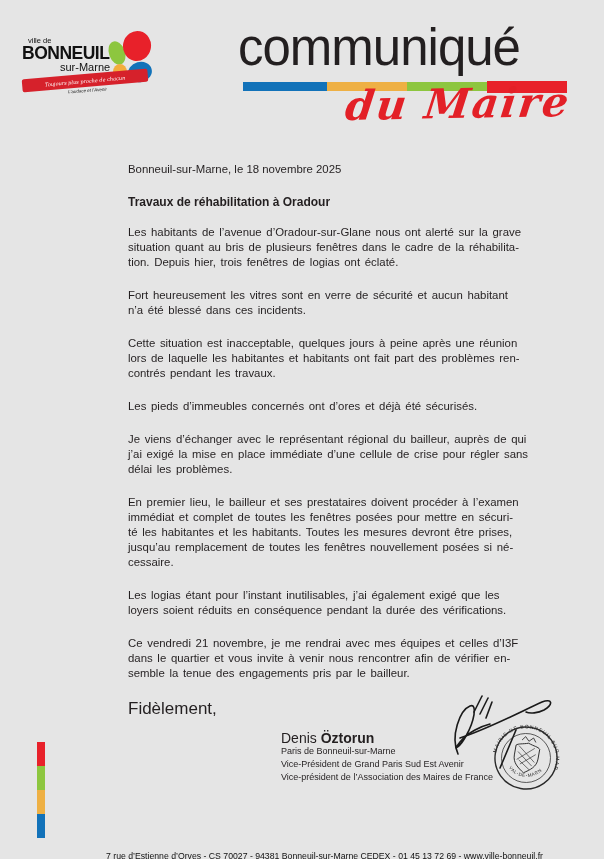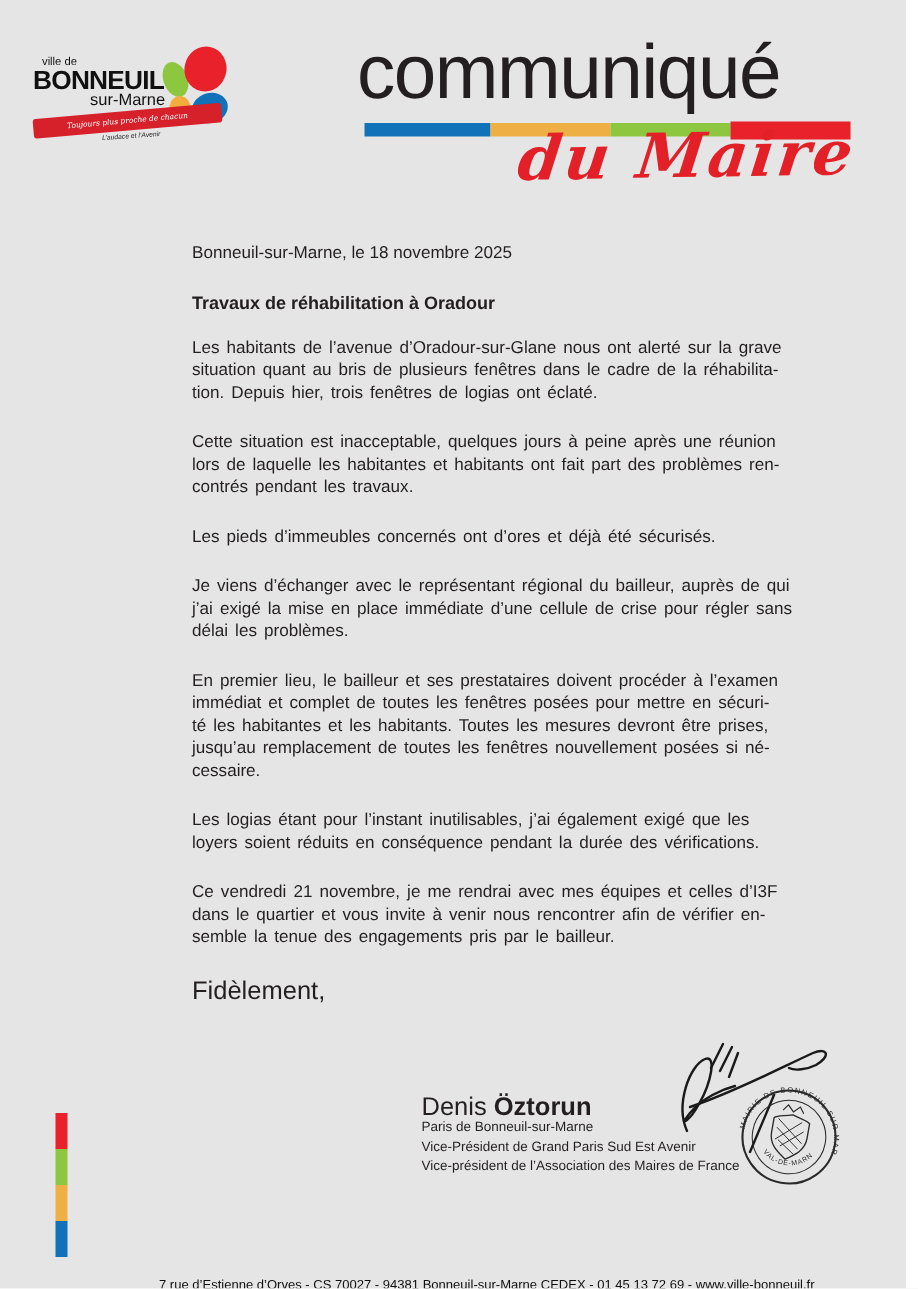--- a/index.html
+++ b/index.html
@@ -51,21 +51,21 @@
   }
   .letter-body{position:absolute; left:128px; top:195px; width:455px;}
   .subject{font-size:12px; font-weight:bold; margin:0 0 16px 0;}
   .para{
     white-space:pre-line; font-size:11.4px; line-height:15px;
     word-spacing:1.5px; margin:0 0 18px 0;
   }
   .closing{font-size:17px; margin:0;}
   
   .sig-block{position:absolute; left:281px; top:731px; font-size:9px; line-height:13px;}
-  .sig-name{font-size:17px; line-height:14px;}
+  .sig-name{font-size:14px; line-height:14px;}
   .sig-name b{font-weight:bold;}
   .sig-scribble{position:absolute; left:430px; top:692px;}
   .stamp{position:absolute; left:486px; top:716px; transform:rotate(10deg);}
   
   .side-bars{position:absolute; left:37px; top:742px; width:8px;}
   .side-bars div{width:8px; height:24px;}
   .footer-address{
     position:absolute; left:106px; top:851px; width:440px;
     font-size:8.7px; color:#111; white-space:nowrap;
   }
@@ -100,20 +100,22 @@
   </div>
   <div class="masthead-subtitle">du Maire</div>
 
   <div class="dateline">Bonneuil-sur-Marne, le 18 novembre 2025</div>
 
   <div class="letter-body">
     <p class="subject">Travaux de réhabilitation à Oradour</p>
     <p class="para">Les habitants de l’avenue d’Oradour-sur-Glane nous ont alerté sur la grave
 situation quant au bris de plusieurs fenêtres dans le cadre de la réhabilita-
 tion. Depuis hier, trois fenêtres de logias ont éclaté.</p>
+    <p class="para">Fort heureusement les vitres sont en verre de sécurité et  aucun habitant
+n’a été blessé dans ces incidents.</p>
     <p class="para">Cette situation est inacceptable, quelques jours à peine après une réunion
 lors de laquelle les habitantes et habitants ont fait part des problèmes ren-
 contrés pendant les travaux.</p>
     <p class="para">Les pieds d’immeubles concernés ont d’ores et déjà été sécurisés.</p>
     <p class="para">Je viens d’échanger avec le représentant régional du bailleur, auprès de qui
 j’ai exigé la mise en place immédiate d’une cellule de crise pour régler sans
 délai les problèmes.</p>
     <p class="para">En premier lieu, le bailleur et ses prestataires doivent procéder à l’examen
 immédiat et complet de toutes les fenêtres posées pour mettre en sécuri-
 té les habitantes et les habitants. Toutes les mesures devront être prises,

